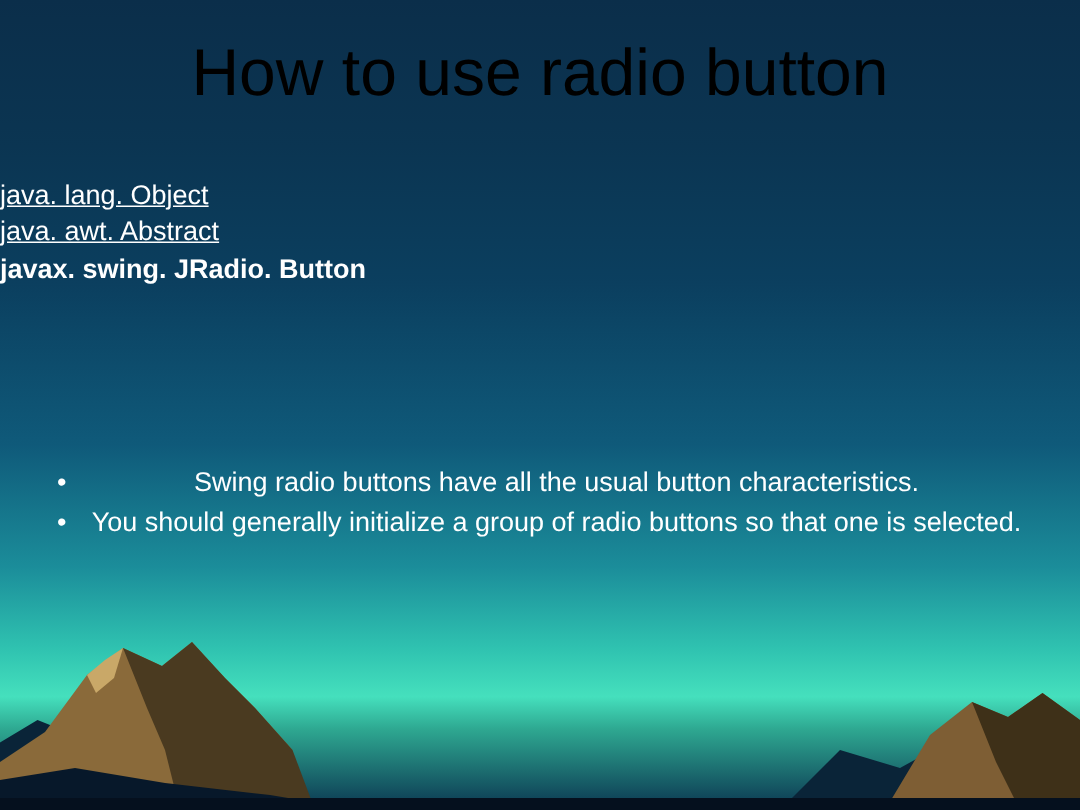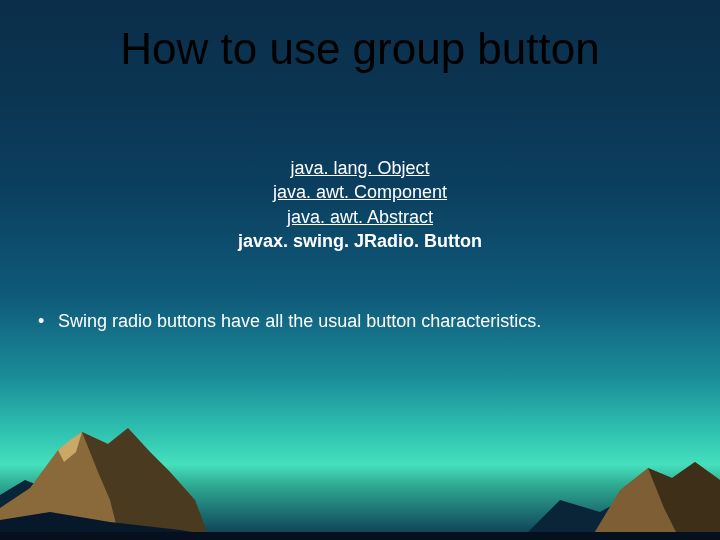--- a/index.html
+++ b/index.html
@@ -34,25 +34,24 @@
     text-align: center;
     font-size: 44px;
     font-weight: 400;
     color: #000;
   }
   .hierarchy {
     position: absolute;
     top: 118px;
     left: 0;
     right: 0;
-    text-align: center;
+    text-align: left;
     font-size: 18px;
     line-height: 1.35;
     font-weight: 400;
-    margin-top: 38px;
   }
   .hierarchy .link {
     text-decoration: underline;
     color: #ffffff;
   }
   .hierarchy .final {
     font-weight: 700;
     color: #ffffff;
   }
   .bullets {
@@ -65,20 +64,21 @@
   }
   .bullets ul {
     margin: 0;
     padding: 0;
     list-style: none;
   }
   .bullets li {
     position: relative;
     padding-left: 26px;
     margin-bottom: 4px;
+    text-align: center;
   }
   .bullets li::before {
     content: "•";
     position: absolute;
     left: 6px;
     top: 0;
     color: #ffffff;
     font-size: 18px;
   }
 
@@ -90,32 +90,32 @@
     width: 720px;
     height: 160px;
     pointer-events: none;
   }
 </style>
 </head>
 <body>
 
 <div class="slide">
 
-  <div class="title">How to use group button</div>
+  <div class="title">How to use radio button</div>
 
   <div class="hierarchy">
     <div><span class="link">java. lang. Object</span></div>
-    <div><span class="link">java. awt. Component</span></div>
     <div><span class="link">java. awt. Abstract</span></div>
     <div><span class="final">javax. swing. JRadio. Button</span></div>
   </div>
 
   <div class="bullets">
     <ul>
       <li>Swing radio buttons have all the usual button characteristics.</li>
+      <li>You should generally initialize a group of radio buttons so that one is selected.</li>
     </ul>
   </div>
 
   <svg class="mountains" viewBox="0 0 720 160" preserveAspectRatio="none">
 
     <path d="M0,160 L0,115 L25,100 L55,112 L90,96 L130,118 L175,102 L175,160 Z" fill="#0a2438"></path>
 
     <path d="M0,160 L0,128 L30,108 L58,70 L82,52 L108,64 L128,48 L150,72 L170,92 L195,120 L175,160 Z" fill="#8a6a3a"></path>
 
     <path d="M82,52 L108,64 L128,48 L150,72 L170,92 L195,120 L210,160 L120,160 L110,120 L98,92 Z" fill="#4a3a20"></path>

